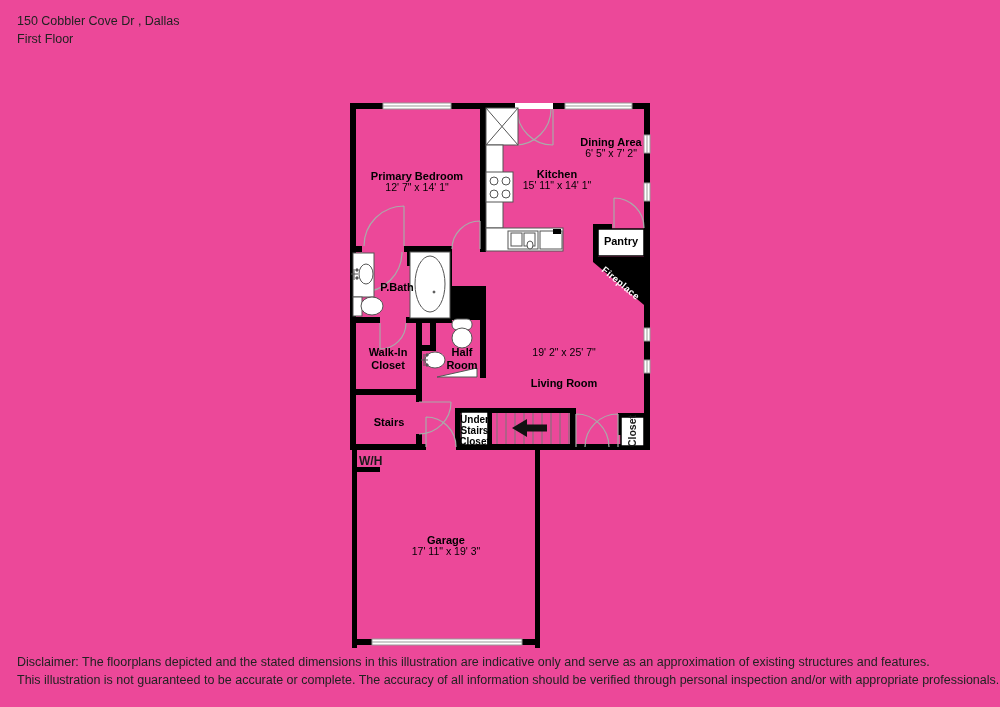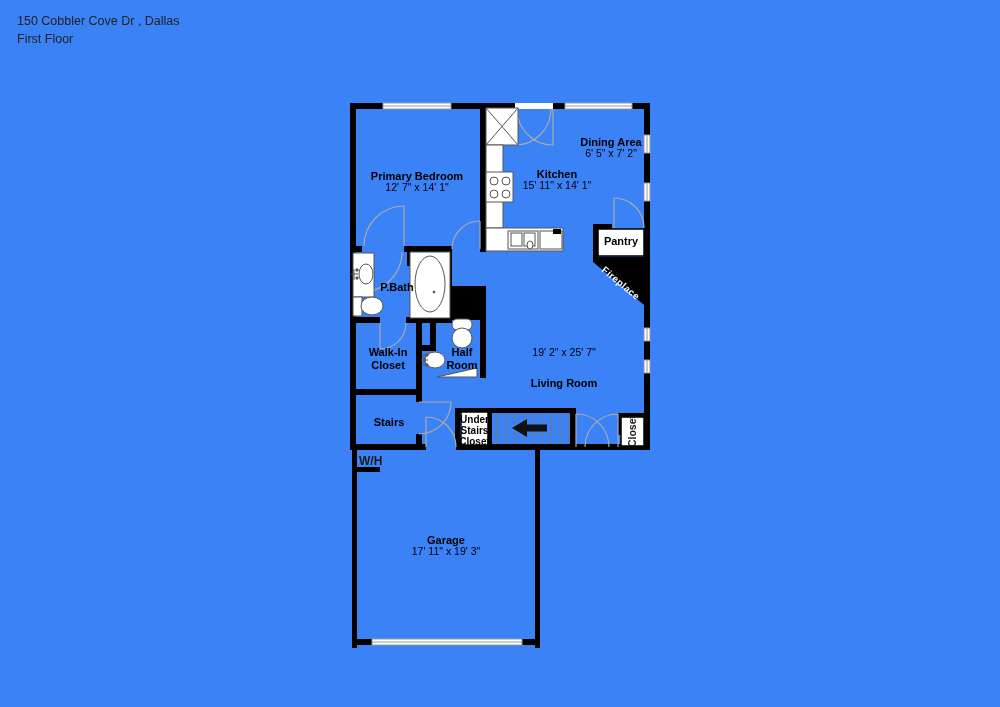--- a/index.html
+++ b/index.html
@@ -1,16 +1,16 @@
 <!DOCTYPE html>
 <html><head>
 <meta charset="utf-8">
 <style>
   html,body{margin:0;padding:0;background:#fff;}
-  .page{position:relative;width:1000px;height:707px;background:#3b82f6;overflow:hidden;
+  .page{position:relative;width:1000px;height:707px;background:#ec4899;overflow:hidden;
         font-family:"Liberation Sans", sans-serif;color:#1a1a1a;}
   .hdr{position:absolute;left:17px;font-size:12.5px;color:#222;}
   .disc{position:absolute;left:17px;font-size:12.5px;color:#222;white-space:nowrap;}
   .plan{position:absolute;left:0;top:0;width:1000px;height:707px;}
   .plan svg{position:absolute;left:0;top:0;}
   .lbl{position:absolute;transform:translateX(-50%);text-align:center;line-height:1.18;
        font-size:11px;color:#000;white-space:nowrap;}
   .lbl.bold{font-weight:bold;}
   .lbl.wrap{white-space:normal;}
   .dims{position:absolute;transform:translateX(-50%);text-align:center;font-size:10.5px;color:#000;white-space:nowrap;}
@@ -202,13 +202,15 @@
     <div class="lbl bold wrap small3" style="left:474.5px;top:414px;width:40px;">Under Stairs Closet</div>
 
     <div class="vert" style="left:632px;top:431px;">Closet</div>
 
     <div class="whlbl" style="left:359px;top:454px;">W/H</div>
 
     <div class="lbl bold" style="left:446px;top:534px;">Garage</div>
     <div class="dims" style="left:446px;top:545px;">17' 11" x 19' 3"</div>
   </div>
 
+  <div class="disc" style="top:655px;">Disclaimer: The floorplans depicted and the stated dimensions in this illustration are indicative only and serve as an approximation of existing structures and features.</div>
+  <div class="disc" style="top:673px;">This illustration is not guaranteed to be accurate or complete. The accuracy of all information should be verified through personal inspection and/or with appropriate professionals.</div>
 </div>
 
 </body></html>

